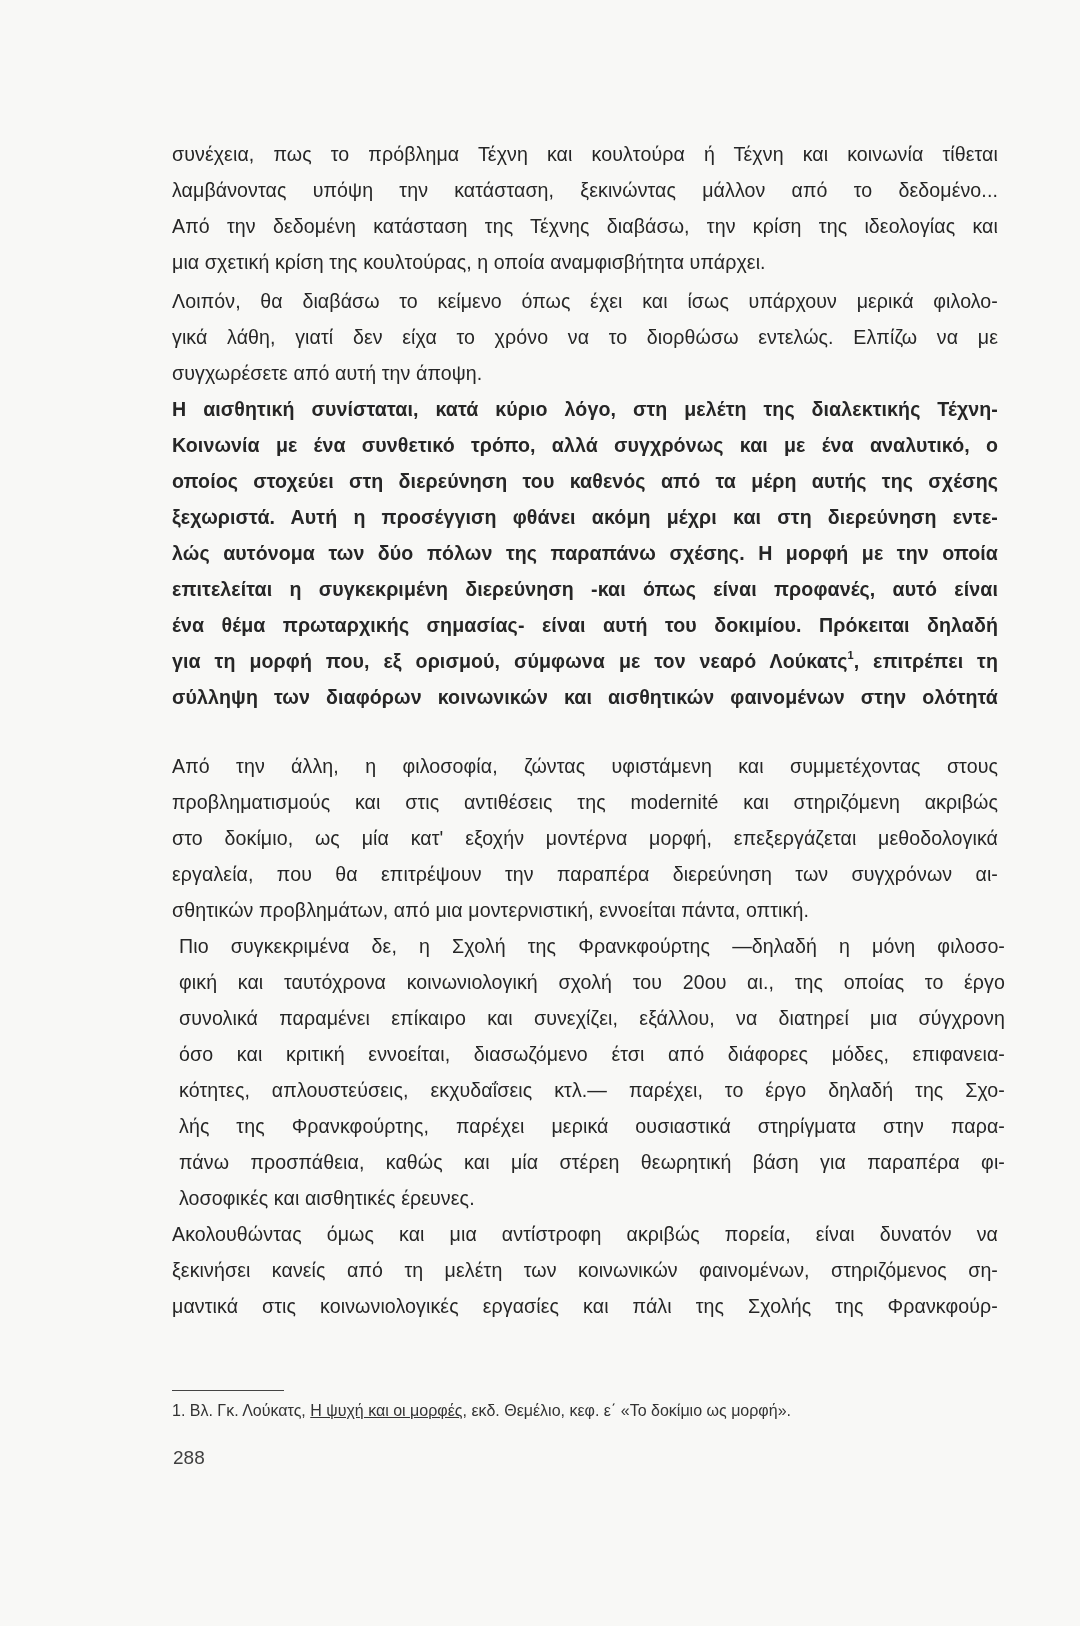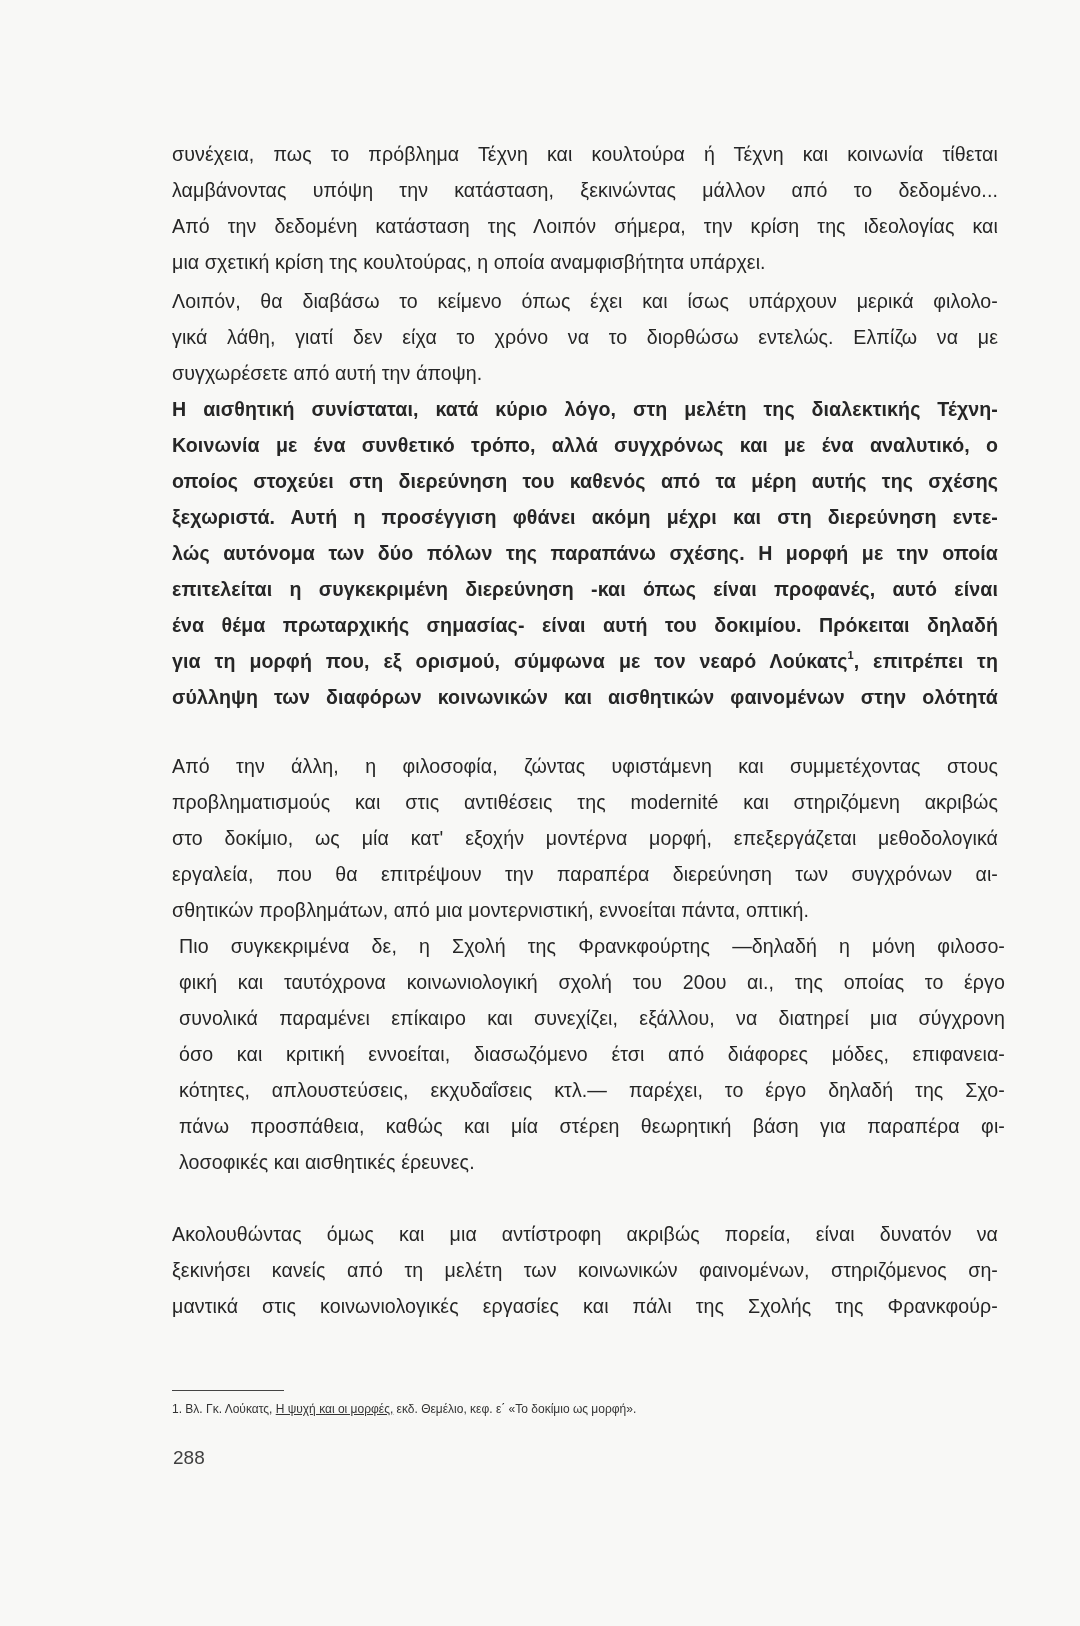--- a/index.html
+++ b/index.html
@@ -49,42 +49,42 @@
     left: 172px;
     top: 1390px;
     width: 112px;
     height: 1px;
     background: #444;
   }
   .footnote {
     position: absolute;
     left: 172px;
     top: 1402px;
-    font-size: 12px;
+    font-size: 16px;
     color: #333;
     white-space: nowrap;
   }
   .footnote .u { text-decoration: underline; }
   .page-number {
     position: absolute;
     left: 173px;
     top: 1447px;
     font-size: 19px;
     color: #404040;
   }
 </style>
 </head>
 <body>
 
 <div class="page">
 
   <div class="text-block" style="top:136px;">
     <span class="line justify">συνέχεια, πως το πρόβλημα Τέχνη και κουλτούρα ή Τέχνη και κοινωνία τίθεται</span>
     <span class="line justify">λαμβάνοντας υπόψη την κατάσταση, ξεκινώντας μάλλον από το δεδομένο...</span>
-    <span class="line justify">Από την δεδομένη κατάσταση της Λοιπόν σήμερα, την κρίση της ιδεολογίας και</span>
+    <span class="line justify">Από την δεδομένη κατάσταση της Τέχνης διαβάσω, την κρίση της ιδεολογίας και</span>
     <span class="line">μια σχετική κρίση της κουλτούρας, η οποία αναμφισβήτητα υπάρχει.</span>
   </div>
 
   <div class="text-block" style="top:283px;">
     <span class="line justify">Λοιπόν, θα διαβάσω το κείμενο όπως έχει και ίσως υπάρχουν μερικά φιλολο-</span>
     <span class="line justify">γικά λάθη, γιατί δεν είχα το χρόνο να το διορθώσω εντελώς. Ελπίζω να με</span>
     <span class="line">συγχωρέσετε από αυτή την άποψη.</span>
   </div>
 
   <div class="text-block" style="top:391px;font-weight:bold;">
@@ -106,20 +106,21 @@
     <span class="line justify">εργαλεία, που θα επιτρέψουν την παραπέρα διερεύνηση των συγχρόνων αι-</span>
     <span class="line">σθητικών προβλημάτων, από μια μοντερνιστική, εννοείται πάντα, οπτική.</span>
   </div>
 
   <div class="text-block" style="top:928px;margin-left:7px;">
     <span class="line justify">Πιο συγκεκριμένα δε, η Σχολή της Φρανκφούρτης —δηλαδή η μόνη φιλοσο-</span>
     <span class="line justify">φική και ταυτόχρονα κοινωνιολογική σχολή του 20ου αι., της οποίας το έργο</span>
     <span class="line justify">συνολικά παραμένει επίκαιρο και συνεχίζει, εξάλλου, να διατηρεί μια σύγχρονη</span>
     <span class="line justify">όσο και κριτική εννοείται, διασωζόμενο έτσι από διάφορες μόδες, επιφανεια-</span>
     <span class="line justify">κότητες, απλουστεύσεις, εκχυδαΐσεις κτλ.— παρέχει, το έργο δηλαδή της Σχο-</span>
+    <span class="line justify">λής της Φρανκφούρτης, παρέχει μερικά ουσιαστικά στηρίγματα στην παρα-</span>
     <span class="line justify">πάνω προσπάθεια, καθώς και μία στέρεη θεωρητική βάση για παραπέρα φι-</span>
     <span class="line">λοσοφικές και αισθητικές έρευνες.</span>
   </div>
 
   <div class="text-block" style="top:1216px;">
     <span class="line justify">Ακολουθώντας όμως και μια αντίστροφη ακριβώς πορεία, είναι δυνατόν να</span>
     <span class="line justify">ξεκινήσει κανείς από τη μελέτη των κοινωνικών φαινομένων, στηριζόμενος ση-</span>
     <span class="line justify">μαντικά στις κοινωνιολογικές εργασίες και πάλι της Σχολής της Φρανκφούρ-</span>
   </div>
 

